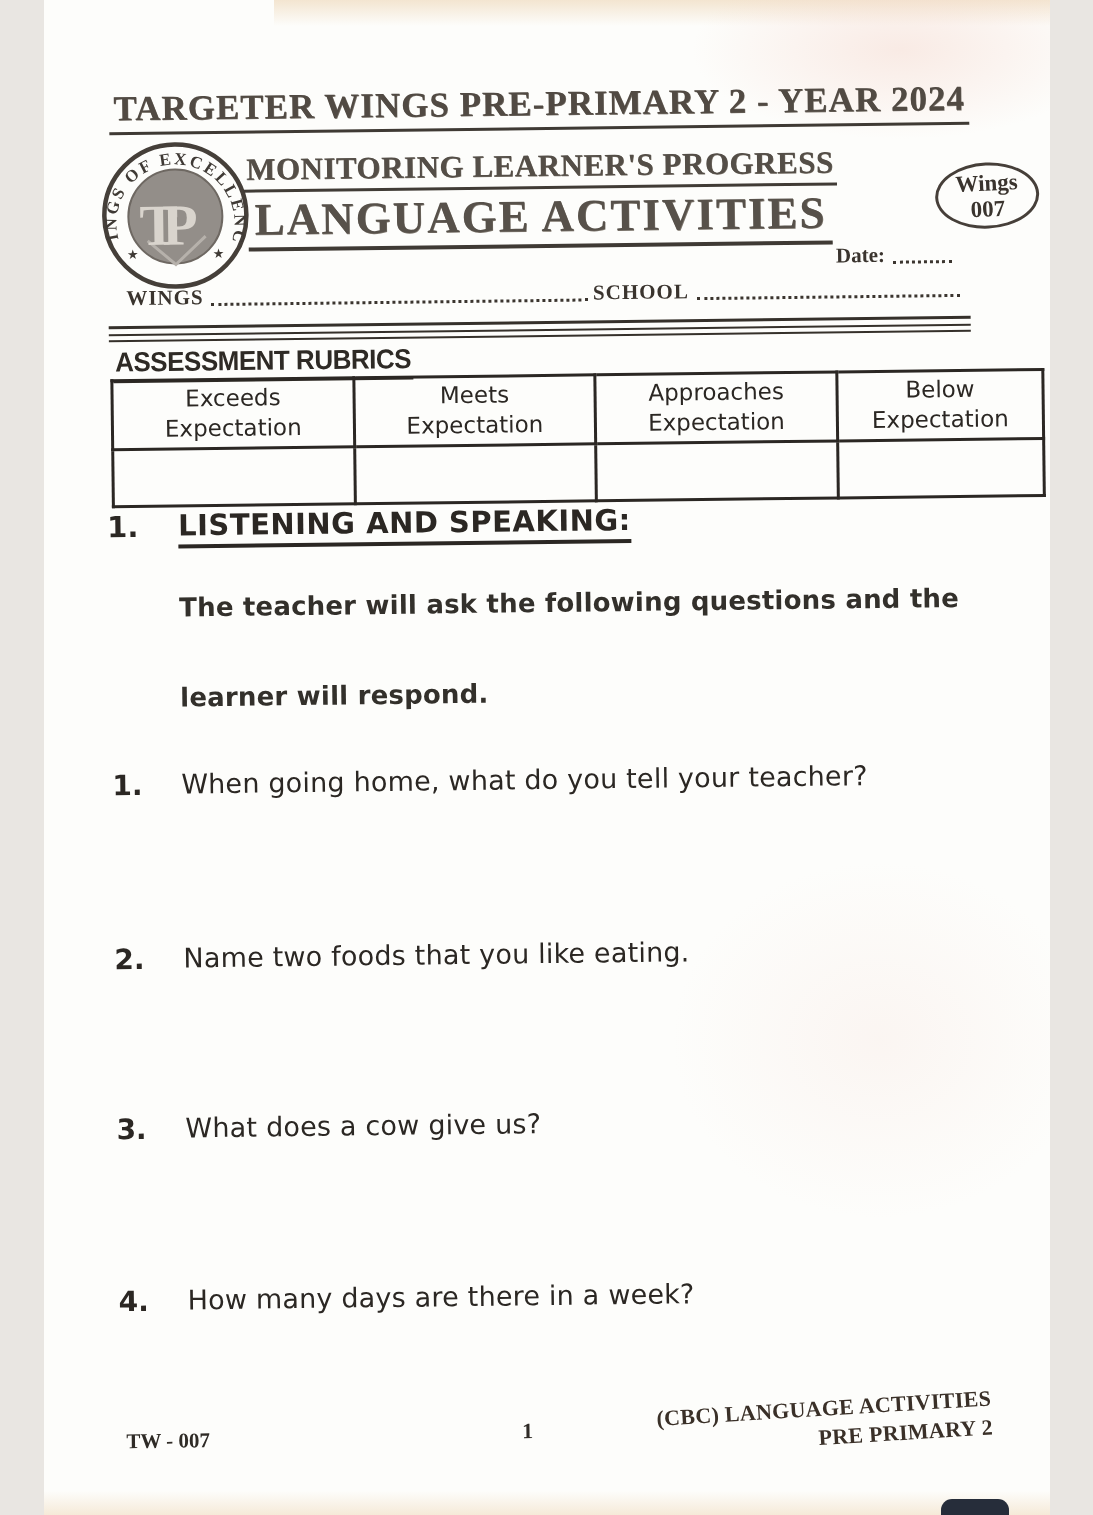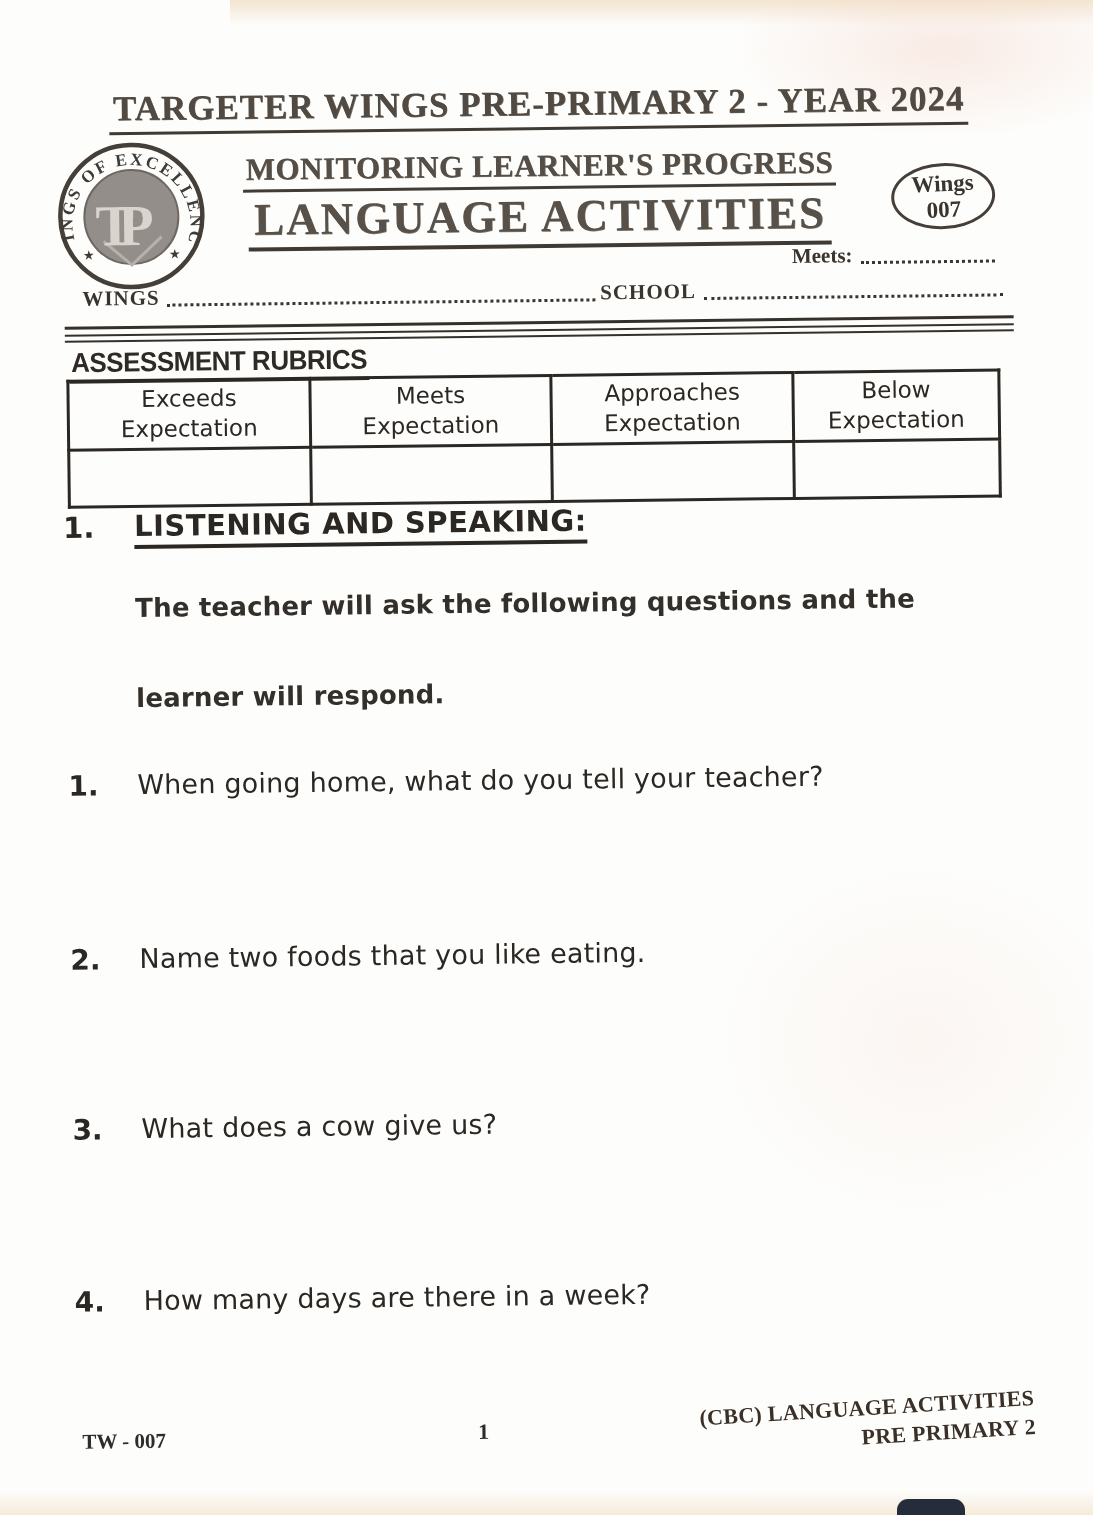--- a/index.html
+++ b/index.html
@@ -1,18 +1,18 @@
 <!DOCTYPE html>
 <html><head>
 <meta charset="utf-8">
 <style>
   html,body{margin:0;padding:0;background:#e9e6e2;}
   .page{
     position:relative;
-    width:1093px;height:1515px;
+    width:1006px;height:1515px;
     margin:0 auto;
     background:#fdfdfb;
     overflow:hidden;
     color:#38332f;
     font-family:"Liberation Sans", sans-serif;
   }
   
   .tint{position:absolute;pointer-events:none;}
   .tint-top{top:0;left:230px;right:0;height:26px;
     background:linear-gradient(180deg, rgba(240,221,194,0.75), rgba(240,221,194,0));}
@@ -175,21 +175,21 @@
     <div class="doc-subject">
       <span>LANGUAGE ACTIVITIES</span>
     </div>
 
     <div class="badge">
       <div>Wings</div>
       <div>007</div>
     </div>
 
     <div class="date-row">
-      <span>Meets:</span>
+      <span>Date:</span>
       <span class="dotted short"></span>
     </div>
 
     <div class="name-row">
       <span>WINGS</span>
       <span class="dotted lead-name"></span>
       <span>SCHOOL</span>
       <span class="dotted lead-school short"></span>
     </div>
 

